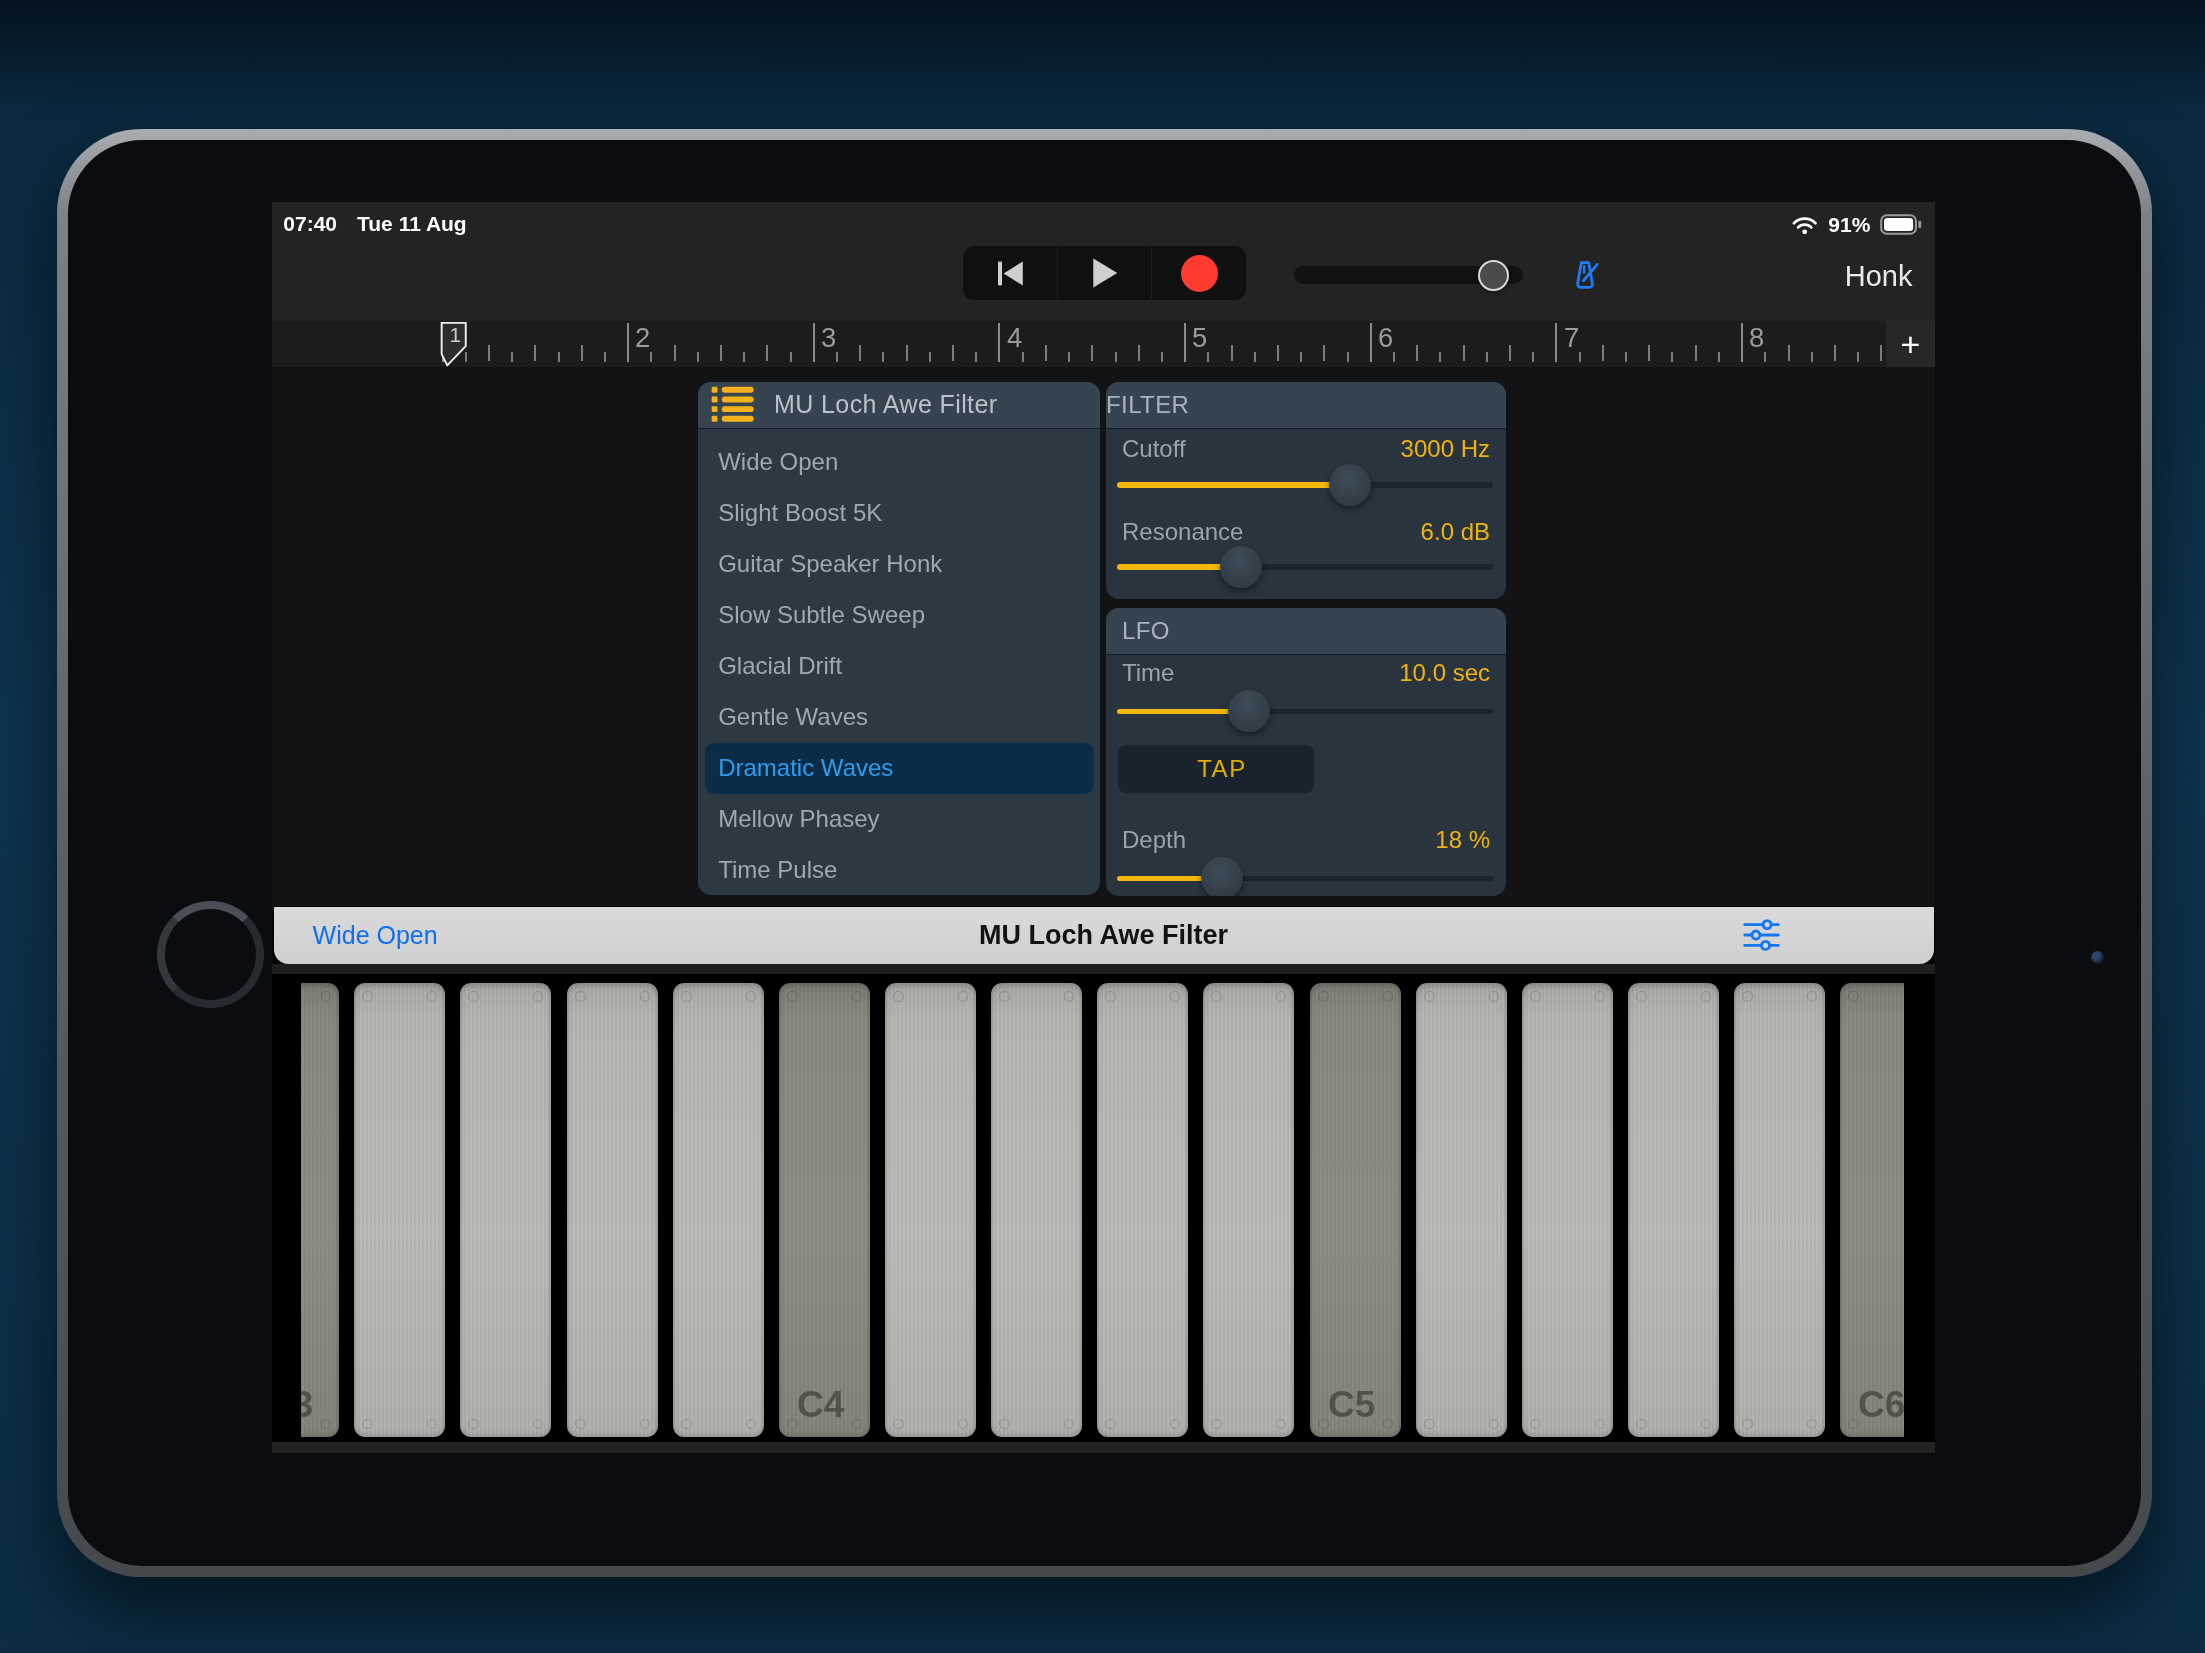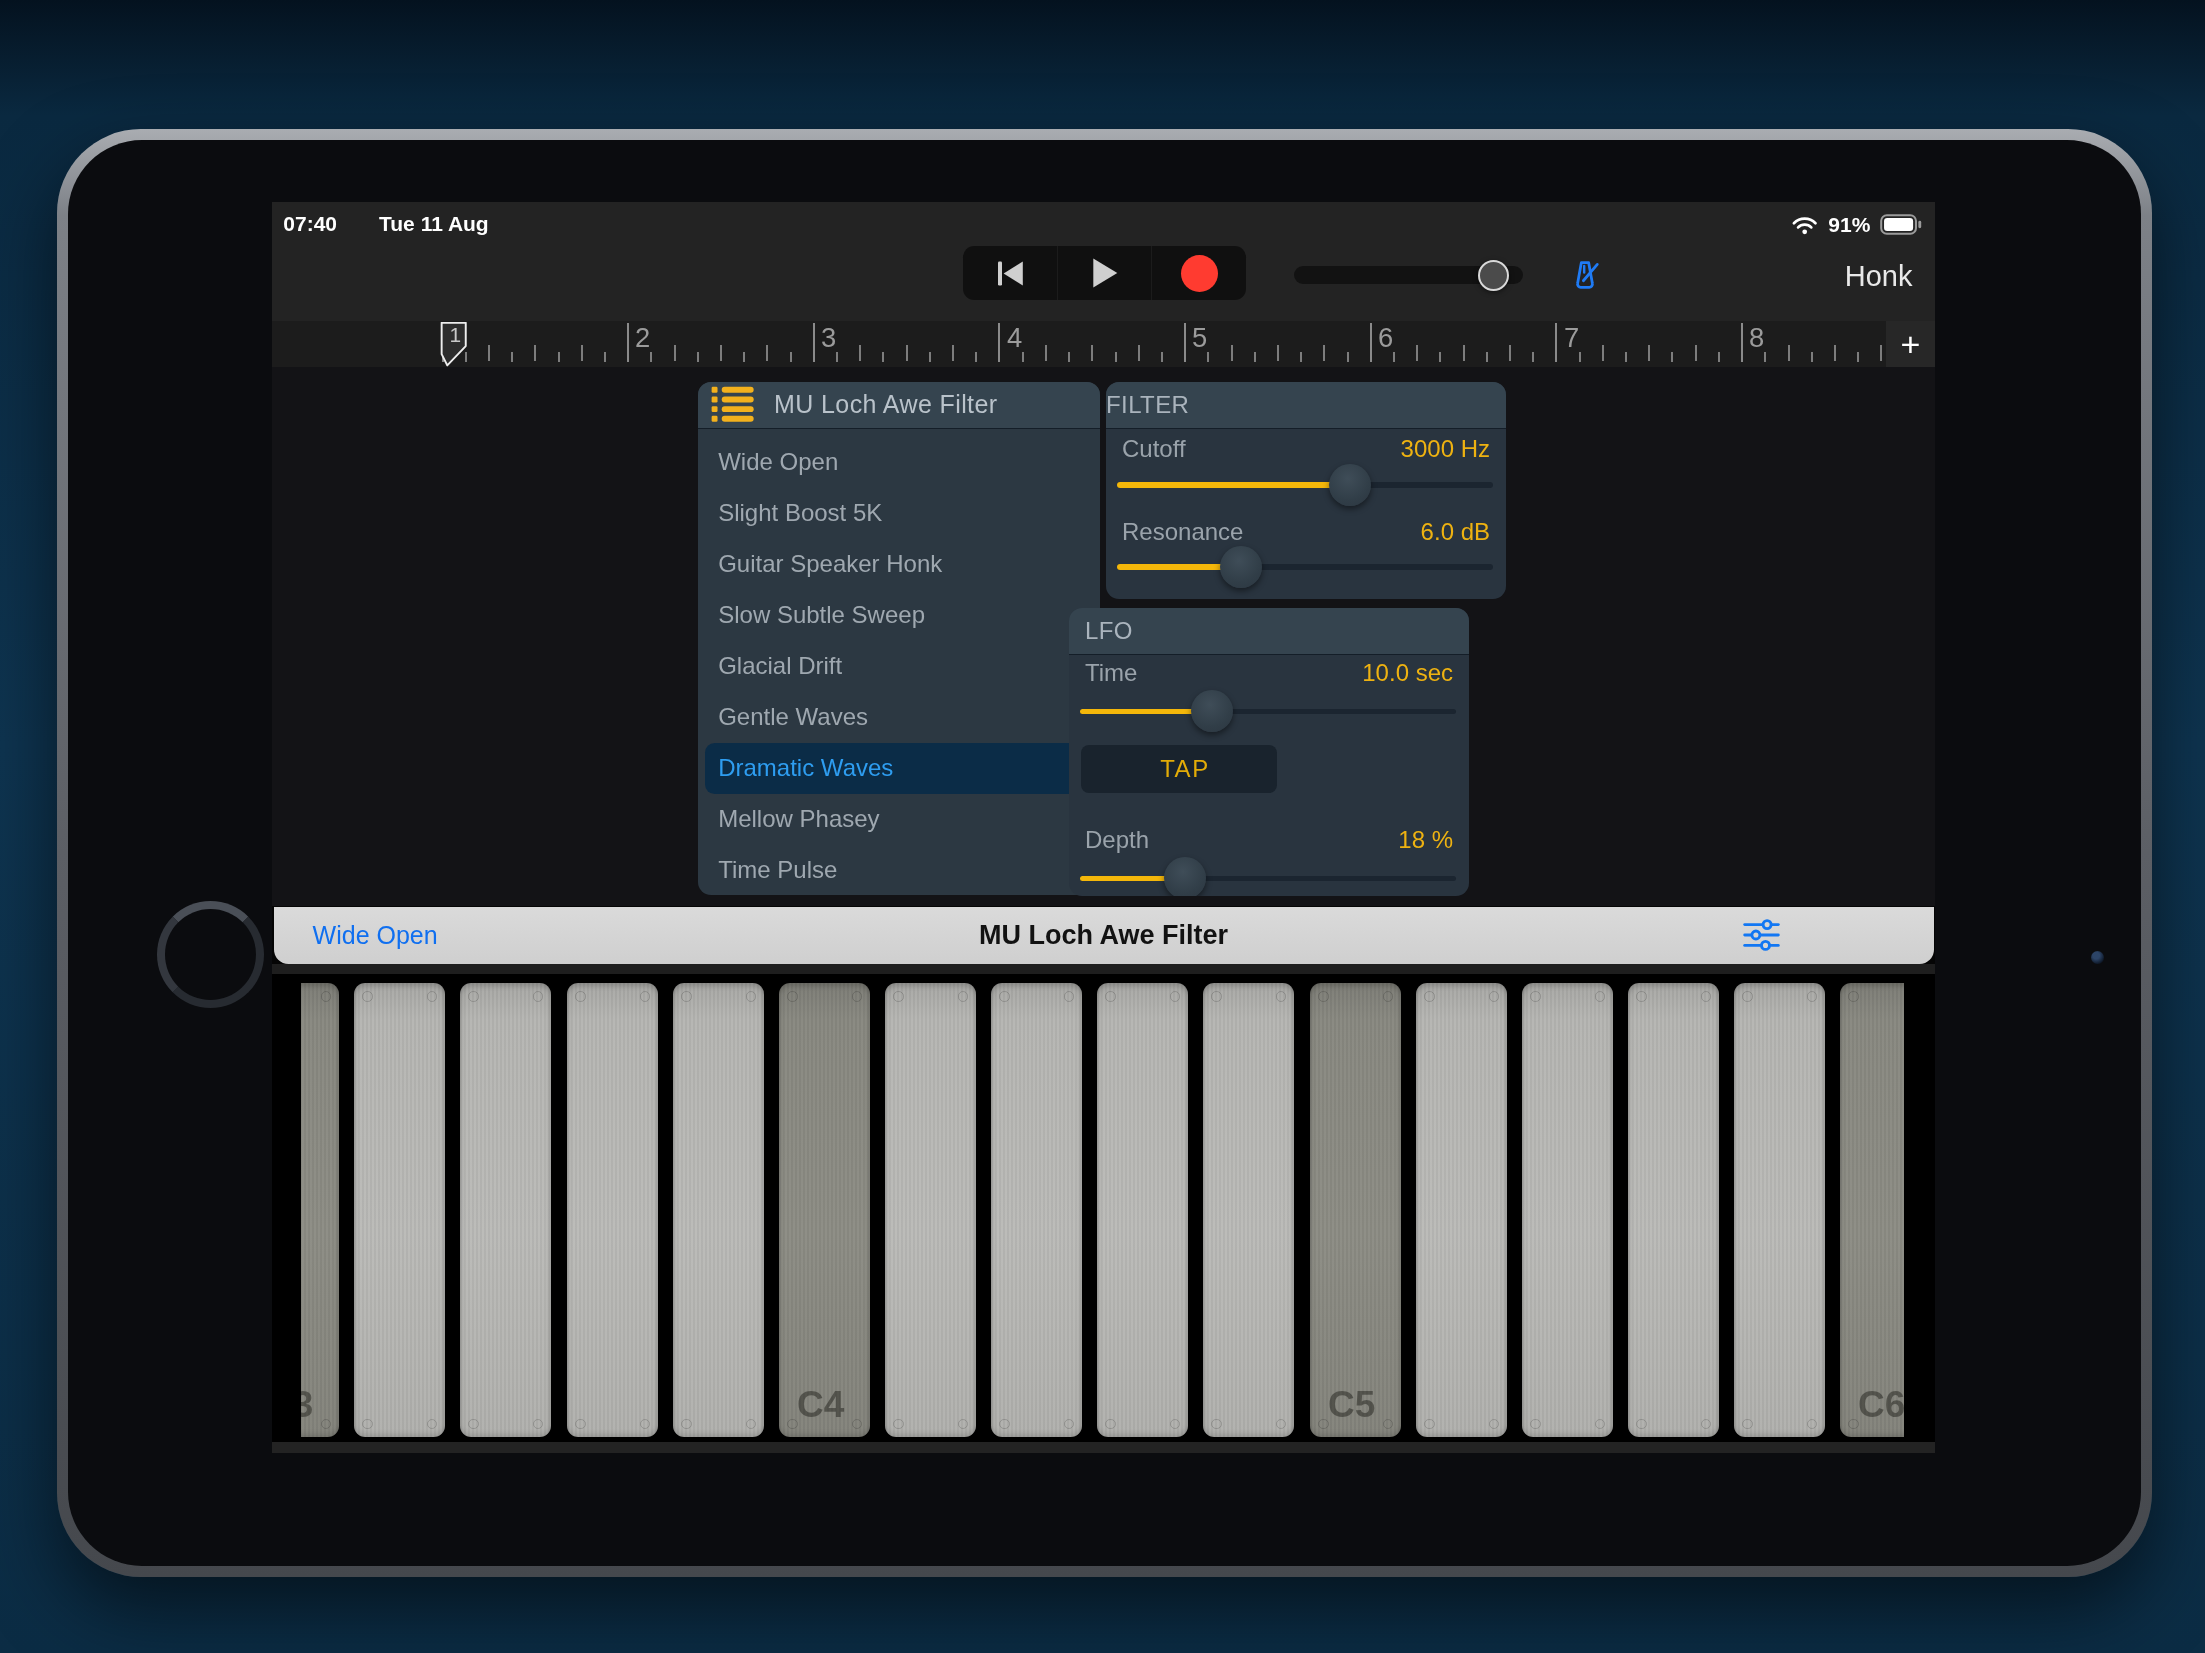--- a/index.html
+++ b/index.html
@@ -13,21 +13,21 @@
   .ipad-body{position:absolute;left:11.3px;top:11.3px;right:11.3px;bottom:11.3px;border-radius:74px;background:#0b0c0f;}
   .home-button{position:absolute;left:100px;top:772px;width:107px;height:107px;border-radius:50%;
     border:8px solid #272b31;border-top-color:#4a4f57;border-left-color:#33373e;box-sizing:border-box;}
   .camera-dot{position:absolute;left:2034px;top:822px;width:13px;height:13px;border-radius:50%;
     background:radial-gradient(circle at 40% 35%,#2c4467 0 30%,#101b2c 70%);}
   
   .screen{position:absolute;left:272px;top:202px;width:1663px;height:1251px;background:#050505;overflow:hidden;}
   
   .control-bar{position:absolute;left:0;top:0;width:1663px;height:119px;background:#232323;}
   .status-left{position:absolute;left:11.3px;top:9.7px;color:#fff;font-size:21px;font-weight:600;}
-  .status-left .date{margin-left:42px;font-weight:600;}
+  .status-left .date{margin-left:20px;font-weight:600;}
   .status-right{position:absolute;right:13px;top:10.5px;display:flex;align-items:center;gap:9.7px;color:#fff;}
   .status-right .pct{font-size:21px;font-weight:600;}
   .transport{position:absolute;left:691px;top:44px;width:283px;height:54px;background:#101010;border-radius:11.3px;display:flex;}
   .t-btn{flex:1;display:flex;align-items:center;justify-content:center;}
   .t-btn + .t-btn{border-left:1.6px solid #1c1c1c;}
   .rec-dot{width:37px;height:37px;border-radius:50%;background:#ff3b30;}
   .vol-slider{position:absolute;left:1022px;top:64px;width:229px;height:18px;background:#121212;border-radius:9px;}
   .vol-slider .knob{position:absolute;top:-6.5px;width:31px;height:31px;border-radius:50%;
     background:#4b4b4b;border:2.4px solid #d9d9d9;box-sizing:border-box;box-shadow:0 1.6px 4.8px rgba(0,0,0,.5);}
   .metronome{position:absolute;left:1295px;top:55px;width:36px;height:36px;}
@@ -46,21 +46,21 @@
   .panel-header{height:47px;background:#35444f;border-bottom:1.6px solid #141e28;display:flex;align-items:center;box-sizing:border-box;}
   .panel-header .hdr-text{color:#aab4bd;font-size:24px;letter-spacing:0.4px;}
   .preset-panel{left:426px;top:14.5px;width:402px;height:513px;background:#2c3842;}
   .preset-panel .panel-header{padding-left:13px;gap:18px;}
   .preset-panel .hdr-text{color:#b9c2ca;font-size:25px;}
   .preset-list{padding-top:8px;}
   .preset-item{height:51px;margin:0 6.5px;display:flex;align-items:center;padding-left:13.7px;border-radius:9.7px;
     color:#9fa8b0;font-size:24px;}
   .preset-item.sel{background:#0b2c47;color:#2e9df0;}
   .filter-panel{left:834px;top:14.5px;width:400px;height:217px;background:#29343f;}
-  .lfo-panel{left:797px;top:241px;width:400px;height:288px;background:#29343f;}
+  .lfo-panel{left:834px;top:241px;width:400px;height:288px;background:#29343f;}
   .param-row{position:absolute;left:16px;right:16px;display:flex;justify-content:space-between;align-items:center;}
   .param-label{color:#9aa3ab;font-size:24px;}
   .param-value{color:#eeb211;font-size:24px;}
   .h-slider{position:absolute;left:11.3px;right:13px;height:42px;}
   .h-slider .track{position:absolute;left:0;right:0;top:18.6px;height:5.7px;border-radius:3.2px;background:#1b2530;}
   .h-slider .fill{position:absolute;left:0;top:18.6px;height:5.7px;border-radius:3.2px;background:#f4b70a;}
   .h-slider .knob{position:absolute;top:0;width:42px;height:42px;border-radius:50%;
     background:radial-gradient(circle at 45% 35%,#3f4d58,#313e48 60%,#2b3640);box-shadow:0 3.2px 6.5px rgba(0,0,0,.45);}
   .tap-button{position:absolute;left:12px;top:137px;width:184px;height:48px;background:#19232d;border-radius:8px;
     color:#e3ac07;font-size:24px;letter-spacing:1.6px;display:flex;align-items:center;justify-content:center;padding-left:12px;}

